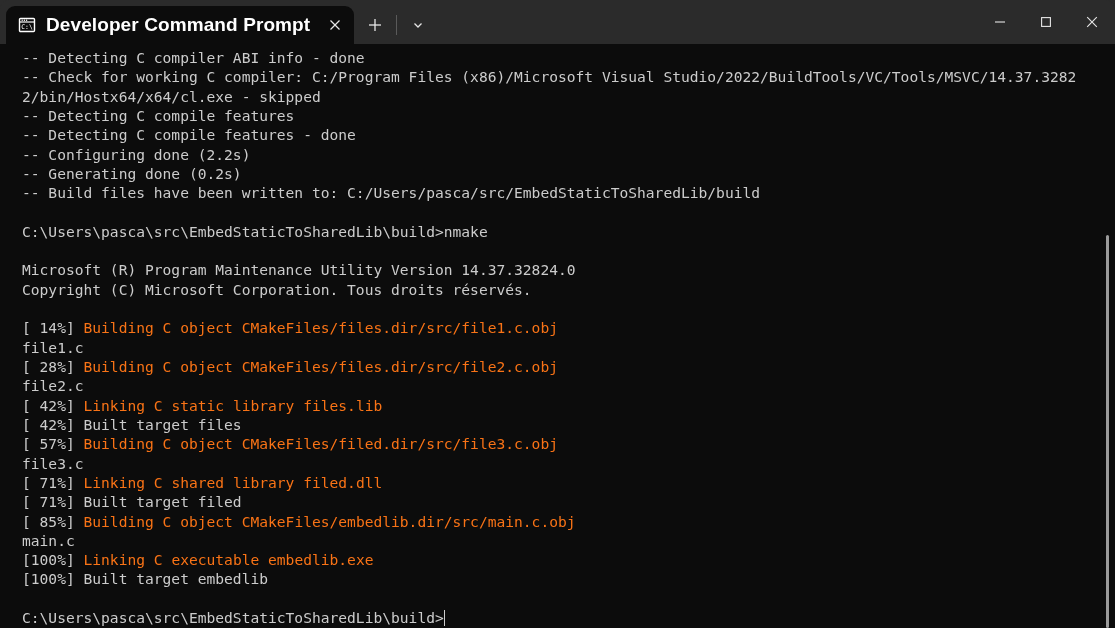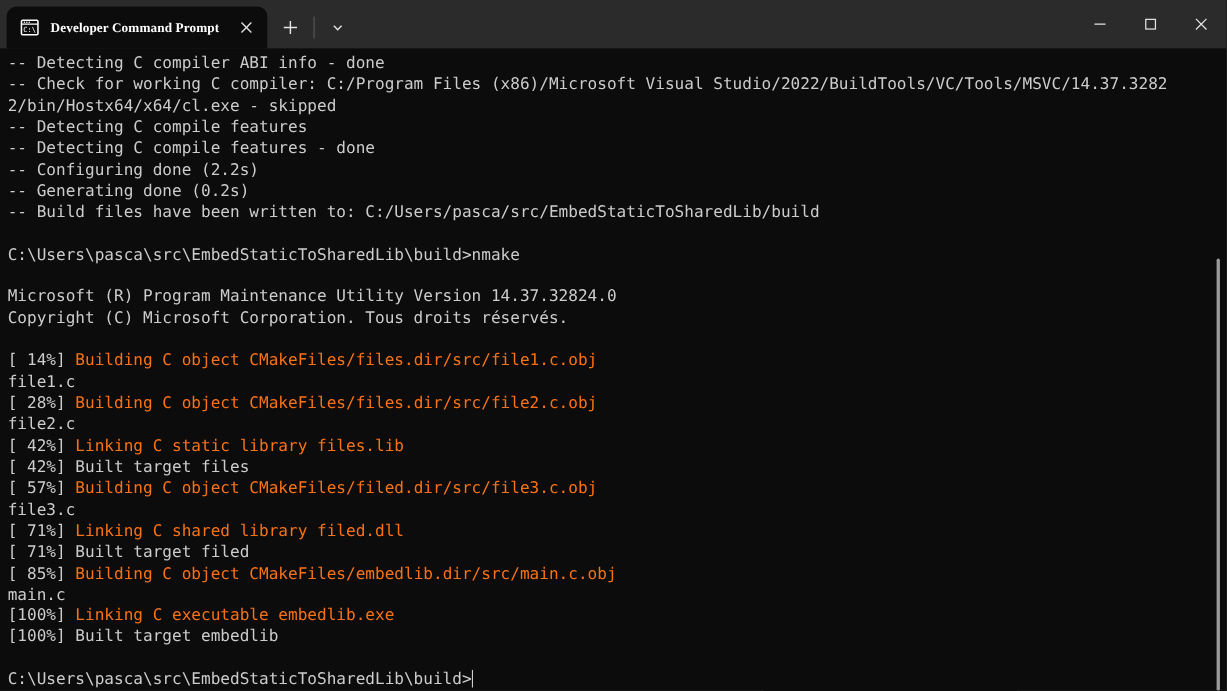--- a/index.html
+++ b/index.html
@@ -55,23 +55,23 @@
   }
   .tab-icon {
     width: 18px;
     height: 18px;
     flex: 0 0 18px;
     margin-right: 10px;
     display: block;
   }
   .tab-title {
     color: #ffffff;
-    font-size: 12px;
+    font-size: 19px;
     font-weight: 700;
-    font-family: Liberation Serif, serif;
+    font-family: Liberation Sans, sans-serif;
     white-space: nowrap;
     letter-spacing: 0.1px;
   }
   .tab-close {
     width: 26px;
     height: 26px;
     margin-left: 12px;
     flex: 0 0 26px;
     display: flex;
     align-items: center;
@@ -118,21 +118,21 @@
     position: absolute;
     left: 0;
     top: 44px;
     width: 1115px;
     height: 584px;
     background: #0c0c0c;
     overflow: hidden;
   }
   #screen {
     position: absolute;
-    left: 7px;
+    left: 22px;
     top: 4px;
     right: 0;
     font-family: "DejaVu Sans Mono", "Liberation Mono", monospace;
     font-size: 14.6px;
     line-height: 19.32px;
     white-space: pre;
     color: #cccccc;
     letter-spacing: 0px;
   }
   .line { height: 19.32px; }

